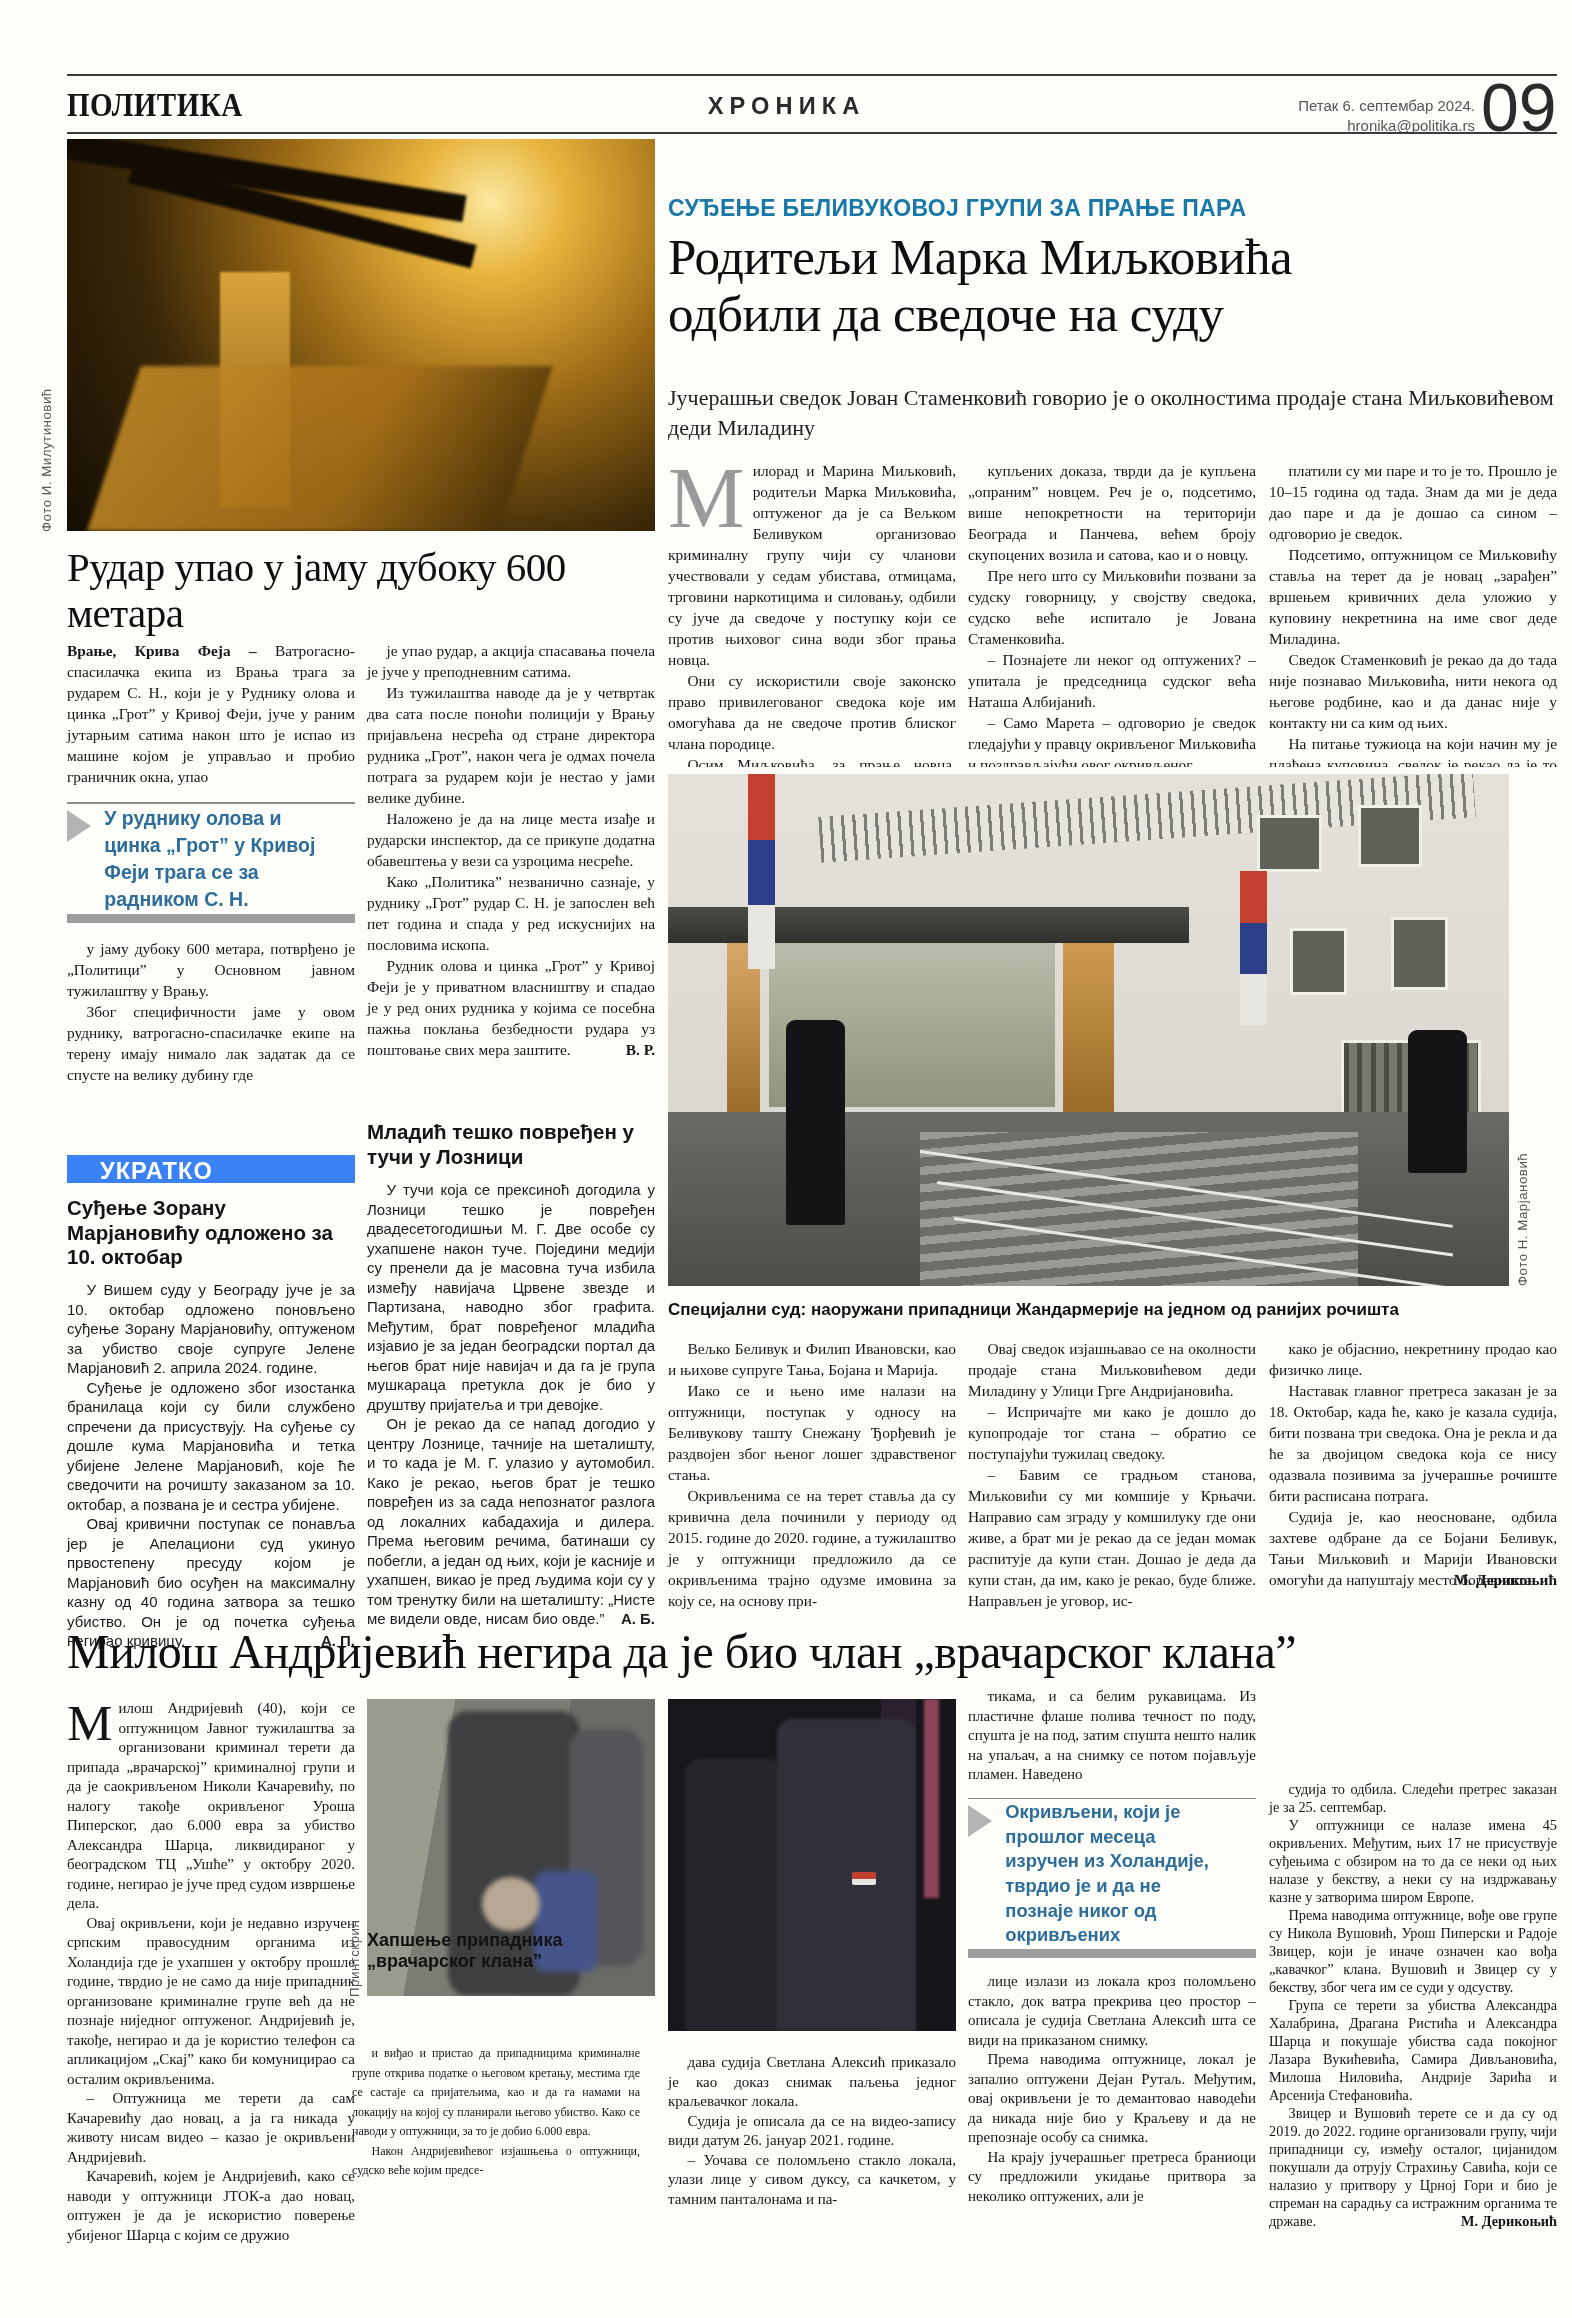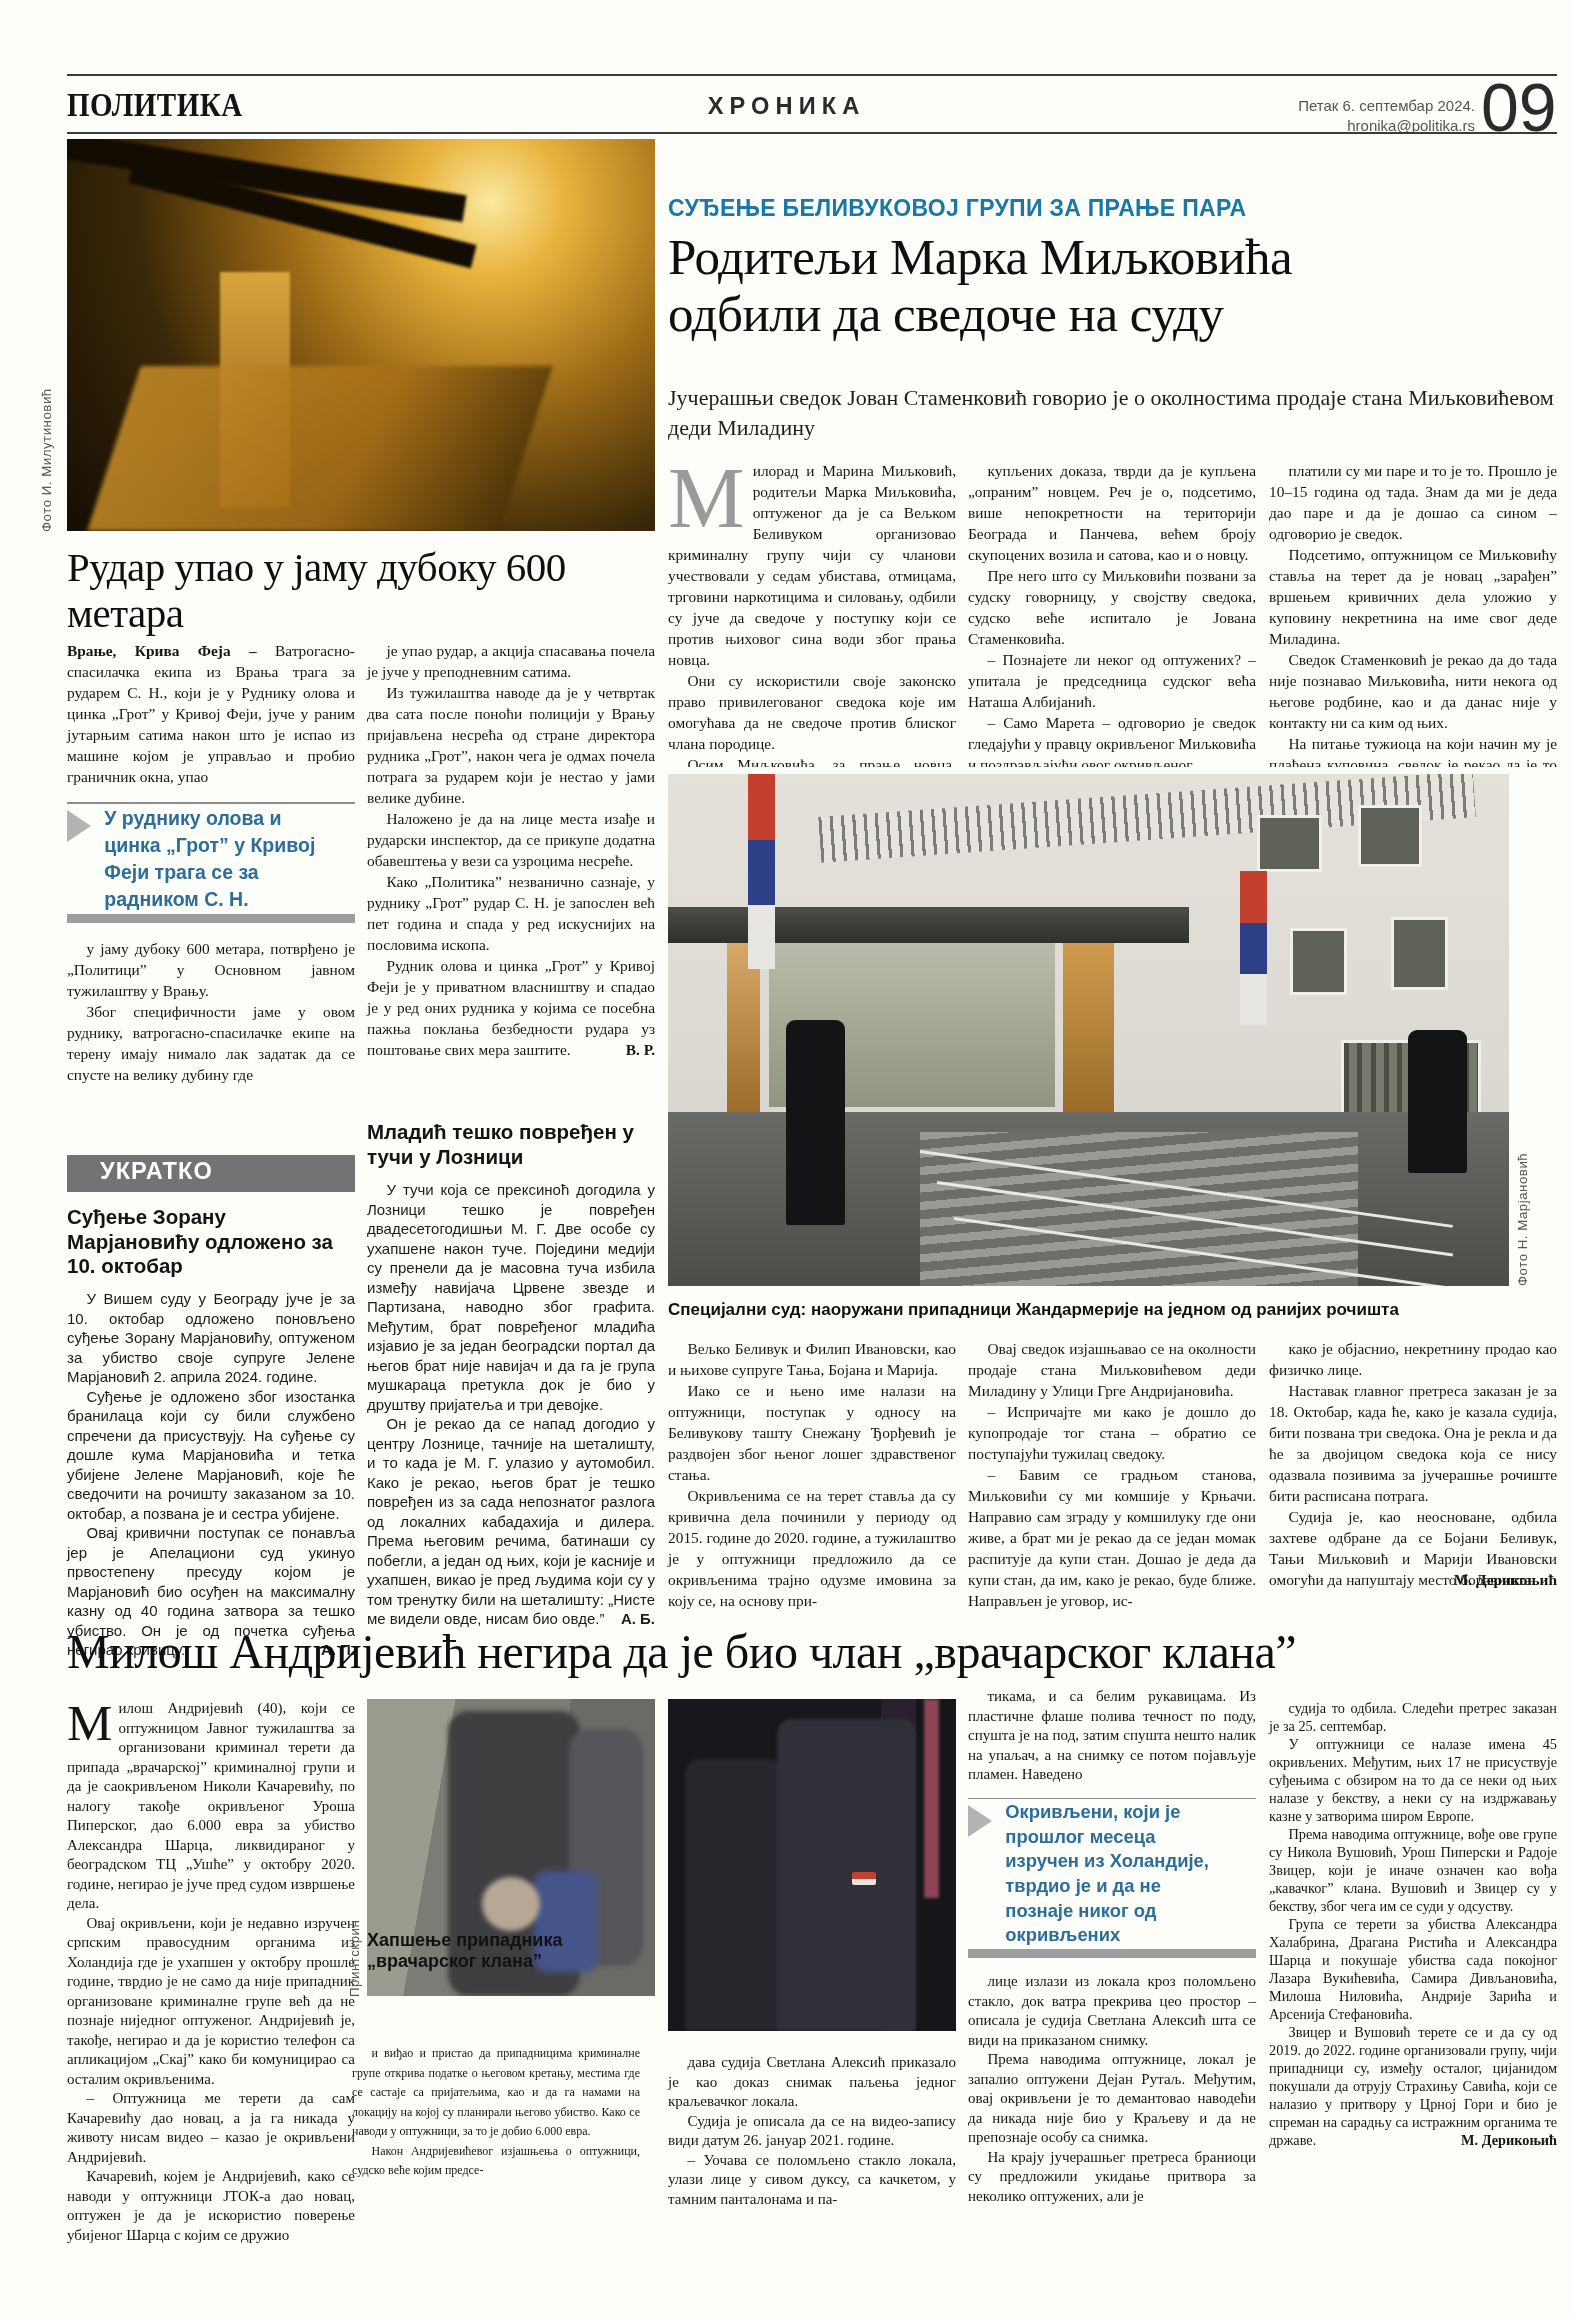--- a/index.html
+++ b/index.html
@@ -32,21 +32,21 @@
   
   .quote-box{display:flex;gap:13.3px;padding:1px 0;}
   .qb-tri{width:0;height:0;border-left:24.6px solid #b3b3b3;border-top:16.4px solid transparent;border-bottom:16.4px solid transparent;margin-top:5.1px;flex:none;}
   .qb-text{font-family:"Liberation Sans",sans-serif;font-weight:700;font-size:19.5px;line-height:27px;color:#2d6d99;text-align:left;}
   .gray-bar{height:9.2px;background:#9e9e9e;}
   .thin-rule{height:1.5px;background:#8c8c8c;}
   
   .vcredit{writing-mode:vertical-rl;transform:rotate(180deg);font-family:"Liberation Sans",sans-serif;
            font-size:13.3px;color:#555;letter-spacing:0.5px;}
   
-  .uk-bar{width:288px;height:37px;background:#737373;color:#fff;font-family:"Liberation Sans",sans-serif;
+  .uk-bar{width:288px;height:28px;background:#3b82f6;color:#fff;font-family:"Liberation Sans",sans-serif;
           font-weight:700;font-size:23.6px;line-height:32px;padding-left:33px;box-sizing:border-box;letter-spacing:1px;}
   
   .photo{overflow:hidden;position:absolute;}
   .mine-photo{background:radial-gradient(circle at 72% 16%, #fbe9a0 0%, #e8b33c 14%, #9c6a16 38%, #3a2808 66%, #140d03 100%);}
   .mine-beam{position:absolute;background:#120c03;filter:blur(1.5px);}
   .mine-floor{position:absolute;left:8%;bottom:0;width:70%;height:42%;background:linear-gradient(100deg,#c98f28 0%,#a76f18 60%,#4a3208 100%);transform:skewX(-18deg);filter:blur(2px);opacity:.85;}
   .mine-pillar{position:absolute;left:26%;top:34%;width:12%;height:60%;background:linear-gradient(#d8a43c,#8a5c12);filter:blur(1px);}
   .court-photo{background:linear-gradient(#e3e1da 0%,#dcdad2 55%,#cfcec8 100%);}
   .cp-railing{position:absolute;left:18%;top:4%;width:78%;height:9%;background:repeating-linear-gradient(90deg,#7d7d78 0 3.1px,#e6e4dc 3.1px 11.3px);transform:rotate(-4deg);}
   .cp-canopy{position:absolute;left:0;top:26%;width:62%;height:7%;background:linear-gradient(#4c4c48,#2f2f2c);}
@@ -269,21 +269,21 @@
       <div class="qb-text" style="width:220px;font-size:18.4px;line-height:24.6px;">Окривљени, који је прошлог месеца изручен из Холандије, тврдио је и да не познаје никог од окривљених</div>
     </div>
     <div class="gray-bar" style="margin-bottom:14.3px;"></div>
     <div>
         <p>лице излази из локала кроз поломљено стакло, док ватра прекрива цео простор – описала је судија Светлана Алексић шта се види на приказаном снимку.</p>
         <p>Према наводима оптужнице, локал је запалио оптужени Дејан Рутаљ. Међутим, овај окривљени је то демантовао наводећи да никада није био у Краљеву и да не препознаје особу са снимка.</p>
         <p>На крају јучерашњег претреса браниоци су предложили укидање притвора за неколико оптужених, али је</p>
       </div>
   </div>
 
-  <div class="abs serif-col" style="left:1269px;top:1699px;font-size:14.3px;line-height:18px;">
+  <div class="abs serif-col" style="left:1269px;top:1780px;font-size:14.3px;line-height:18px;">
     <div>
         <p>судија то одбила. Следећи претрес заказан је за 25. септембар.</p>
         <p>У оптужници се налазе имена 45 окривљених. Међутим, њих 17 не присуствује суђењима с обзиром на то да се неки од њих налазе у бекству, а неки су на издржавању казне у затворима широм Европе.</p>
         <p>Према наводима оптужнице, вође ове групе су Никола Вушовић, Урош Пиперски и Радоје Звицер, који је иначе означен као вођа „кавачког” клана. Вушовић и Звицер су у бекству, због чега им се суди у одсуству.</p>
         <p>Група се терети за убиства Александра Халабрина, Драгана Ристића и Александра Шарца и покушаје убиства сада покојног Лазара Вукићевића, Самира Дивљановића, Милоша Ниловића, Андрије Зарића и Арсенија Стефановића.</p>
         <p>Звицер и Вушовић терете се и да су од 2019. до 2022. године организовали групу, чији припадници су, између осталог, цијанидом покушали да отрују Страхињу Савића, који се налазио у притвору у Црној Гори и био је спреман на сарадњу са истражним органима те државе.</p>
       </div>
     <div class="sig sig35">М. Дерикоњић</div>
   </div>
 

